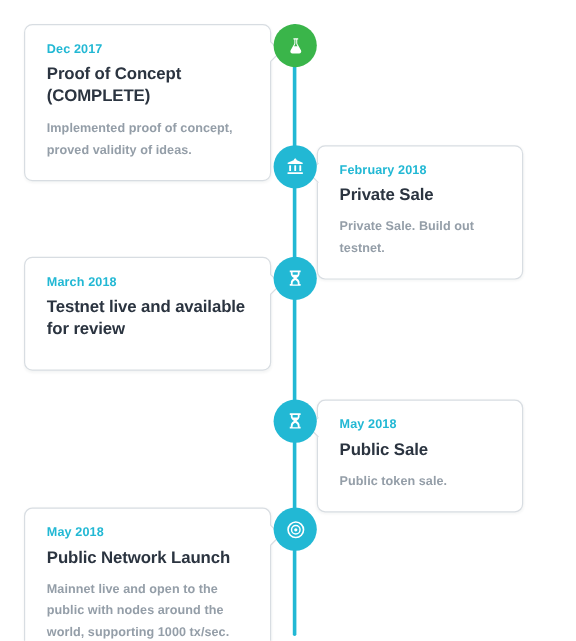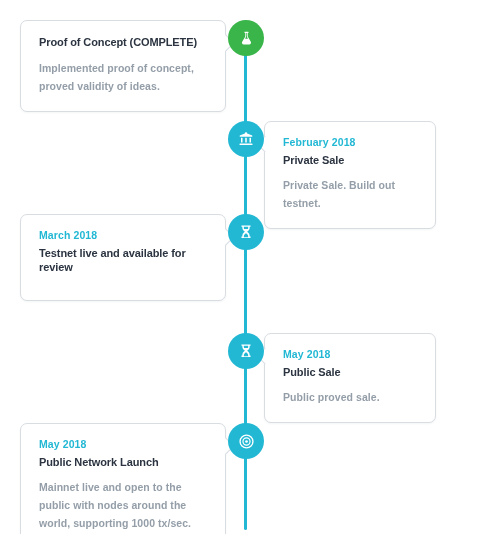--- a/index.html
+++ b/index.html
@@ -97,21 +97,21 @@
   .date {
     color: #22b8d4;
     font-size: 10.5px;
     font-weight: bold;
     letter-spacing: 0.1px;
     margin: 0 0 3px 0;
     line-height: 1.3;
   }
   .title {
     color: #2b3440;
-    font-size: 11px;
+    font-size: 14px;
     font-weight: bold;
     line-height: 1.32;
     margin: 0 0 9px 0;
     letter-spacing: -0.1px;
   }
   .desc {
     color: #949ea8;
     font-size: 10.5px;
     line-height: 1.72;
     margin: 0;
@@ -123,20 +123,21 @@
 <body>
 
 <div id="timeline-root">
 
   <div class="spine"></div>
 
   <div id="milestones">
       <div class="milestone" style="top: 20px;">
         <div class="card left" style="top: 0px;">
           <div class="notch"></div>
+          <p class="date">Dec 2017</p>
           <p class="title">Proof of Concept (COMPLETE)</p>
           <p class="desc">Implemented proof of concept, proved validity of ideas.</p>
         </div>
         <div class="node green" style="background: rgb(58, 181, 74);">
           <span>
             <svg width="17" height="17" viewBox="0 0 24 24" aria-hidden="true">
               <path fill="#ffffff" d="M9.2 2.6h5.6v1.6h-1.1v4.1c0 .5.13 1 .39 1.43l4.0 6.9c1.0 1.73-.24 3.9-2.24 3.9H8.15c-2.0 0-3.25-2.17-2.24-3.9l4.0-6.9c.26-.43.39-.93.39-1.43V4.2H9.2V2.6zm2.3 1.6v4.1c0 .81-.21 1.6-.62 2.3l-.92 1.58h4.08l-.92-1.58a4.57 4.57 0 0 1-.62-2.3V4.2h-1z"></path>
             </svg>
           </span>
         </div>
@@ -173,21 +174,21 @@
               <path fill="#ffffff" d="M5.2 2.1h13.6v2.2h-1.35v1.5c0 2.1-1.05 4.0-2.8 5.1l-1.1.7 1.1.7c1.75 1.1 2.8 3.0 2.8 5.1v1.5h1.35v2.2H5.2v-2.2h1.35v-1.5c0-2.1 1.05-4.0 2.8-5.1l1.1-.7-1.1-.7c-1.75-1.1-2.8-3.0-2.8-5.1V4.3H5.2V2.1zm3.55 2.2v1.5c0 .55.11 1.08.31 1.56h5.88c.2-.48.31-1.01.31-1.56V4.3H8.75zm.02 15.4h6.46v-1.5c0-1.34-.67-2.56-1.78-3.26l-1.45-.92-1.45.92a3.87 3.87 0 0 0-1.78 3.26v1.5z"></path>
             </svg>
           </span>
         </div>
       </div>
       <div class="milestone" style="top: 333px;">
         <div class="card right" style="top: 0px;">
           <div class="notch"></div>
           <p class="date">May 2018</p>
           <p class="title">Public Sale</p>
-          <p class="desc">Public proved sale.</p>
+          <p class="desc">Public token sale.</p>
         </div>
         <div class="node" style="background: rgb(34, 184, 212);">
           <span>
             <svg width="16" height="16" viewBox="0 0 24 24" aria-hidden="true">
               <path fill="#ffffff" d="M5.2 2.1h13.6v2.2h-1.35v1.5c0 2.1-1.05 4.0-2.8 5.1l-1.1.7 1.1.7c1.75 1.1 2.8 3.0 2.8 5.1v1.5h1.35v2.2H5.2v-2.2h1.35v-1.5c0-2.1 1.05-4.0 2.8-5.1l1.1-.7-1.1-.7c-1.75-1.1-2.8-3.0-2.8-5.1V4.3H5.2V2.1zm3.55 2.2v1.5c0 .55.11 1.08.31 1.56h5.88c.2-.48.31-1.01.31-1.56V4.3H8.75zm.02 15.4h6.46v-1.5c0-1.34-.67-2.56-1.78-3.26l-1.45-.92-1.45.92a3.87 3.87 0 0 0-1.78 3.26v1.5z"></path>
             </svg>
           </span>
         </div>
       </div>
       <div class="milestone" style="top: 423px;">

